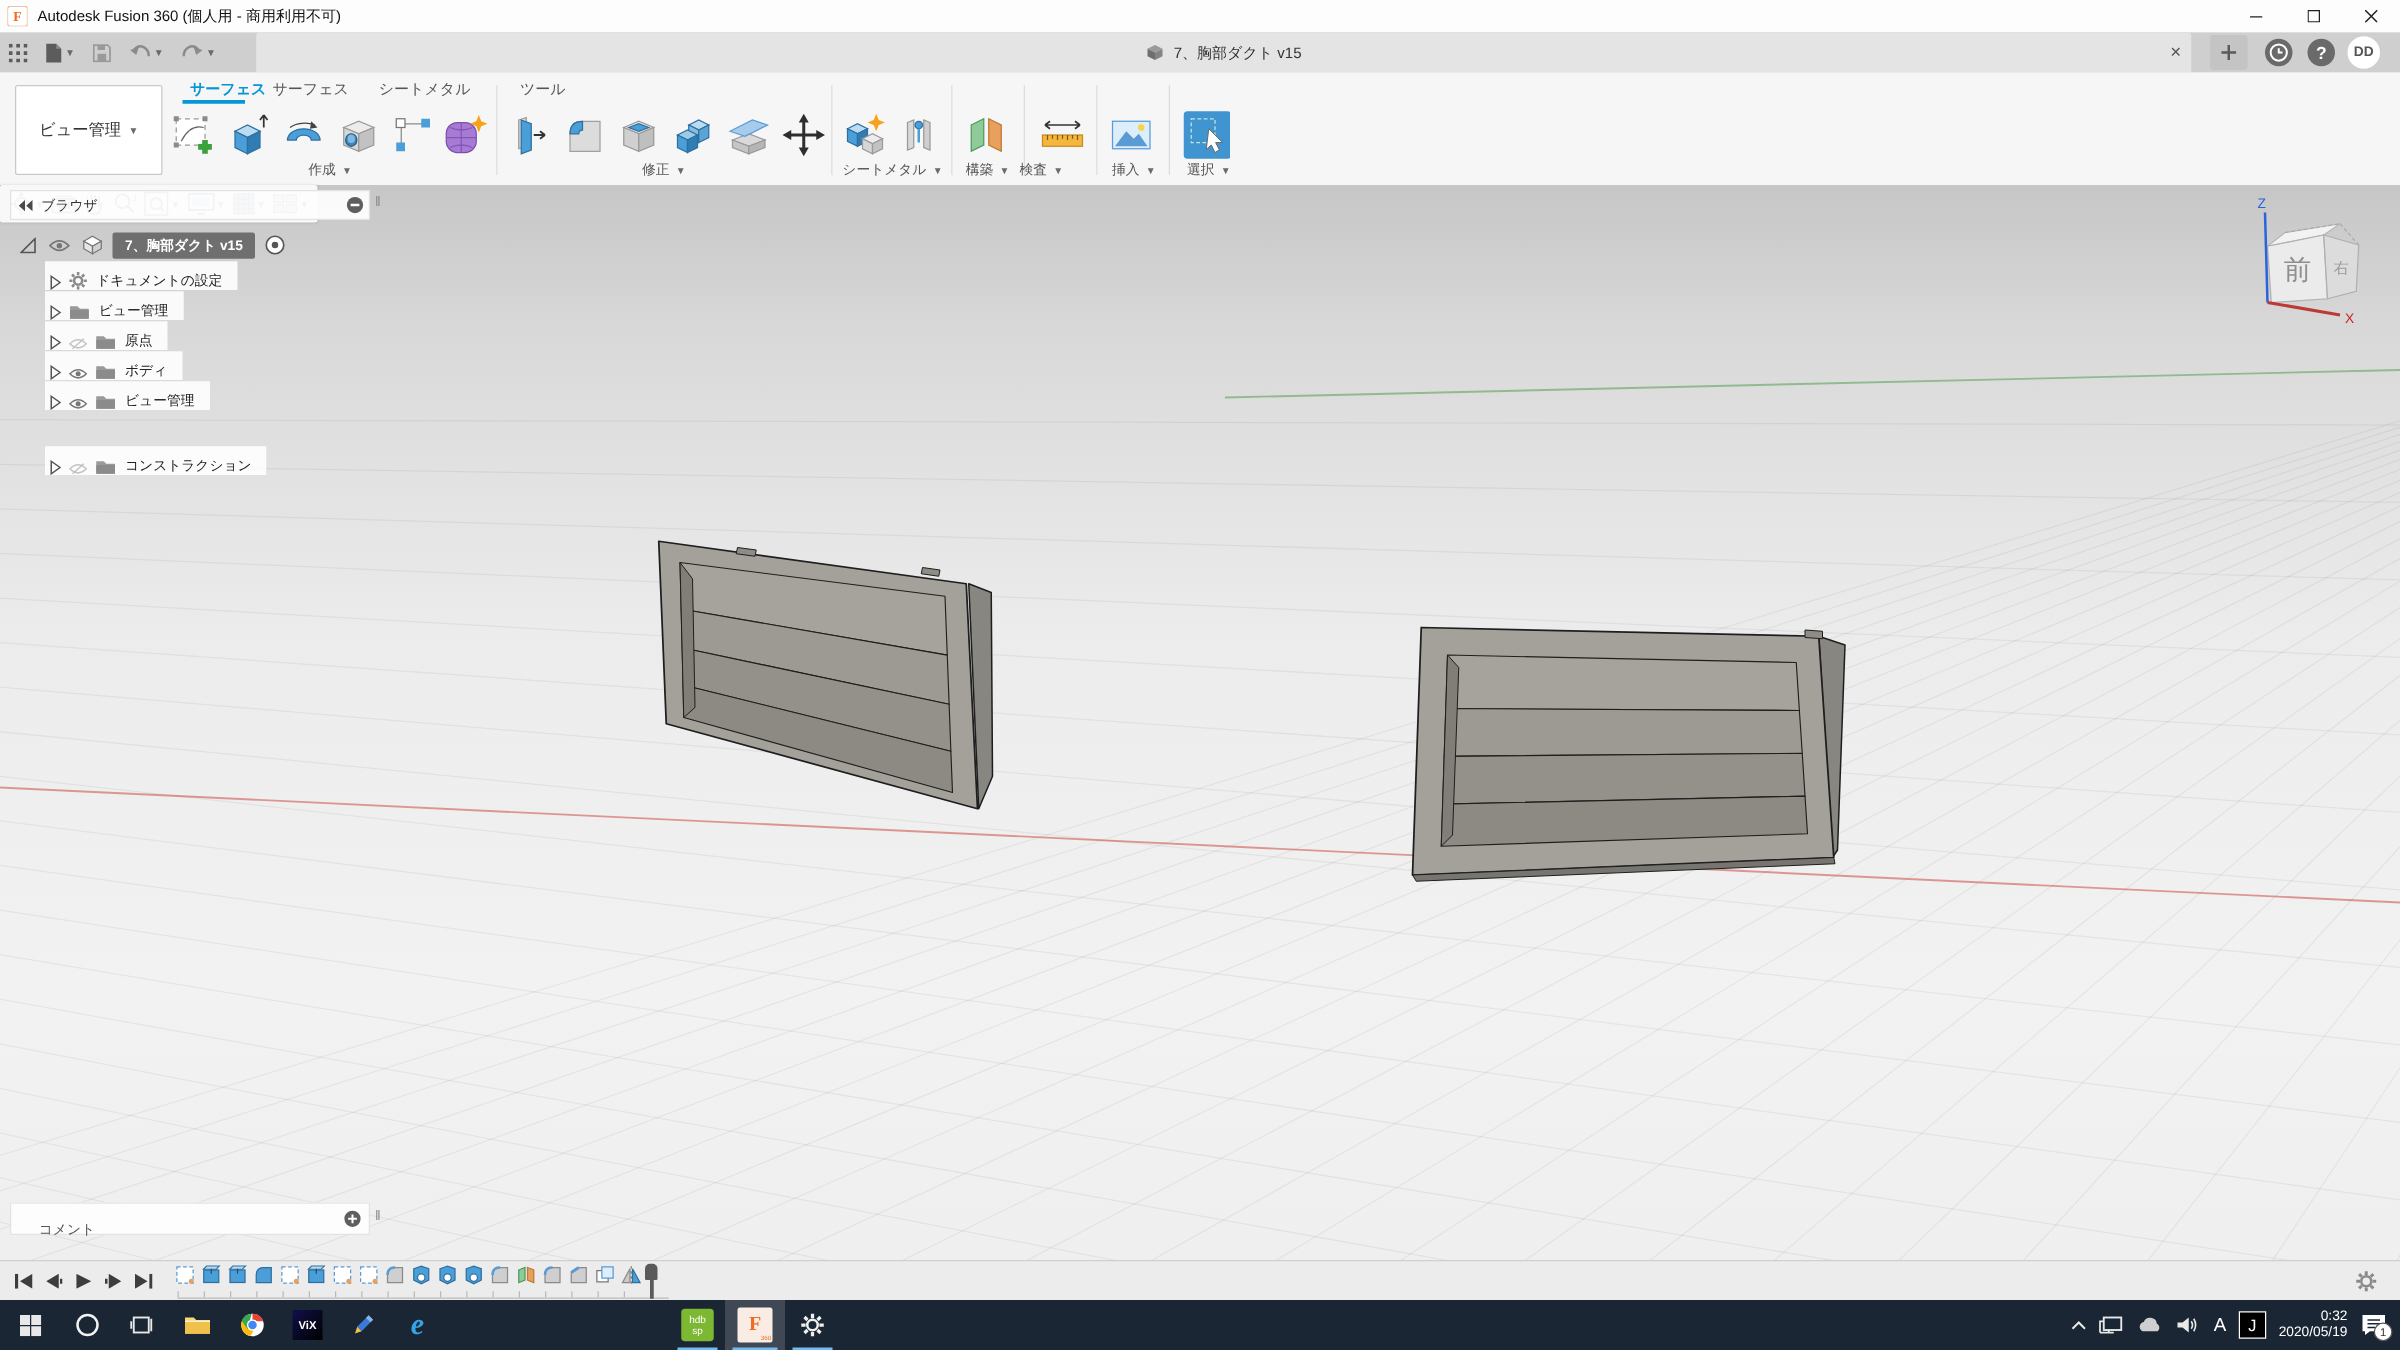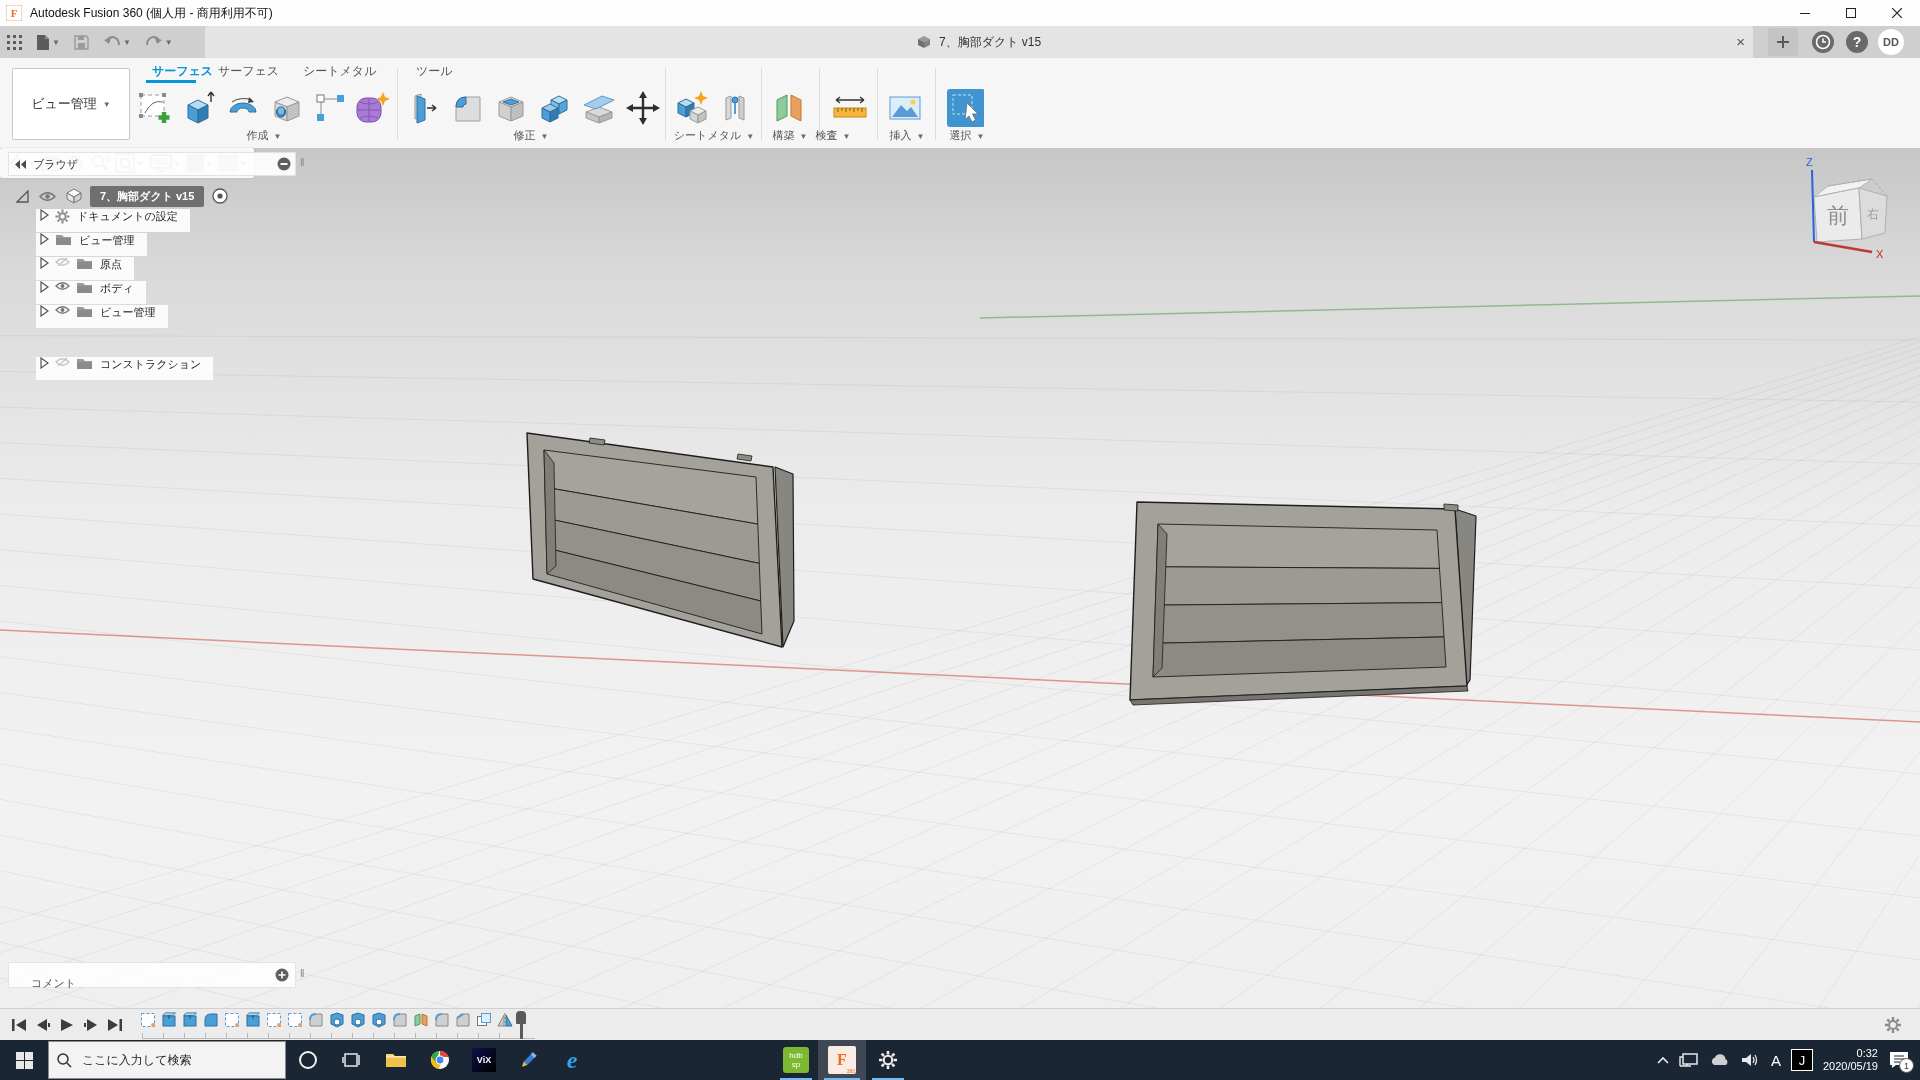--- a/index.html
+++ b/index.html
@@ -32,21 +32,21 @@
   .rsep{top:10px;width:1px;height:72px;background:#ddd;}
   .rlabel{top:70px;font-size:11px;color:#555;transform:translateX(-50%);white-space:nowrap;}
 
   
   #canvas{left:0;top:148px;width:1920px;height:860px;
     background:linear-gradient(180deg,#c6c6c6 0%,#d9d9d9 14%,#ececec 42%,#f2f2f2 75%,#efefef 100%);}
   #gridsvg,#modelsvg{position:absolute;left:0;top:0;}
 
   
   .panelhead{background:rgba(253,253,253,.95);border:1px solid #e3e3e3;display:flex;align-items:center;font-size:11px;color:#333;}
-  .brrow{display:inline-flex;align-items:flex-start;background:rgba(255,255,255,.88);height:23px;padding-right:12px;font-size:11px;color:#222;}
+  .brrow{display:inline-flex;align-items:flex-end;background:rgba(255,255,255,.88);height:23px;padding-right:12px;font-size:11px;color:#222;}
 
   
   .vc-face-label{font-family:"Liberation Sans",sans-serif;}
 
   
   #navbar{left:836px;top:810px;width:246px;height:30px;background:rgba(252,252,252,.92);border-radius:2px;
           display:flex;align-items:center;justify-content:space-around;padding:0 4px;box-shadow:0 0 2px rgba(0,0,0,.15);}
   .navit{display:flex;align-items:center;color:#4d4d4d;}
   .navcaret{font-size:8px;color:#555;margin-left:1px;}
 
@@ -814,29 +814,20 @@
     <div class="tbtile" style="width:48px">
       <svg width="17" height="17">
           <g fill="#e8e8e8">
             <rect width="8" height="8"></rect>
             <rect x="9" width="8" height="8"></rect>
             <rect y="9" width="8" height="8"></rect>
             <rect x="9" y="9" width="8" height="8"></rect>
           </g>
         </svg>
     </div>
-    <div id="tbsearch">
-      <span class="ic" style="margin:0 8px">
-        <svg width="15" height="15">
-            <circle cx="6" cy="6" r="5" fill="none" stroke="#333" stroke-width="1.5"></circle>
-            <path d="M10,10 L14,14" stroke="#333" stroke-width="1.6"></path>
-          </svg>
-      </span>
-      <input type="text" placeholder="ここに入力して検索" style="">
-    </div>
     <div class="tbtile">
         <svg width="20" height="20">
           <circle cx="10" cy="10" r="8" fill="none" stroke="#f2f2f2" stroke-width="2"></circle>
         </svg>
       </div>
     <div class="tbtile">
         <svg width="20" height="18">
           <rect x="3" y="3" width="12" height="12" fill="none" stroke="#e8e8e8" stroke-width="1.5"></rect>
           <path d="M17,4 V14 M1,6 V12" stroke="#e8e8e8" stroke-width="1.5"></path>
         </svg>

